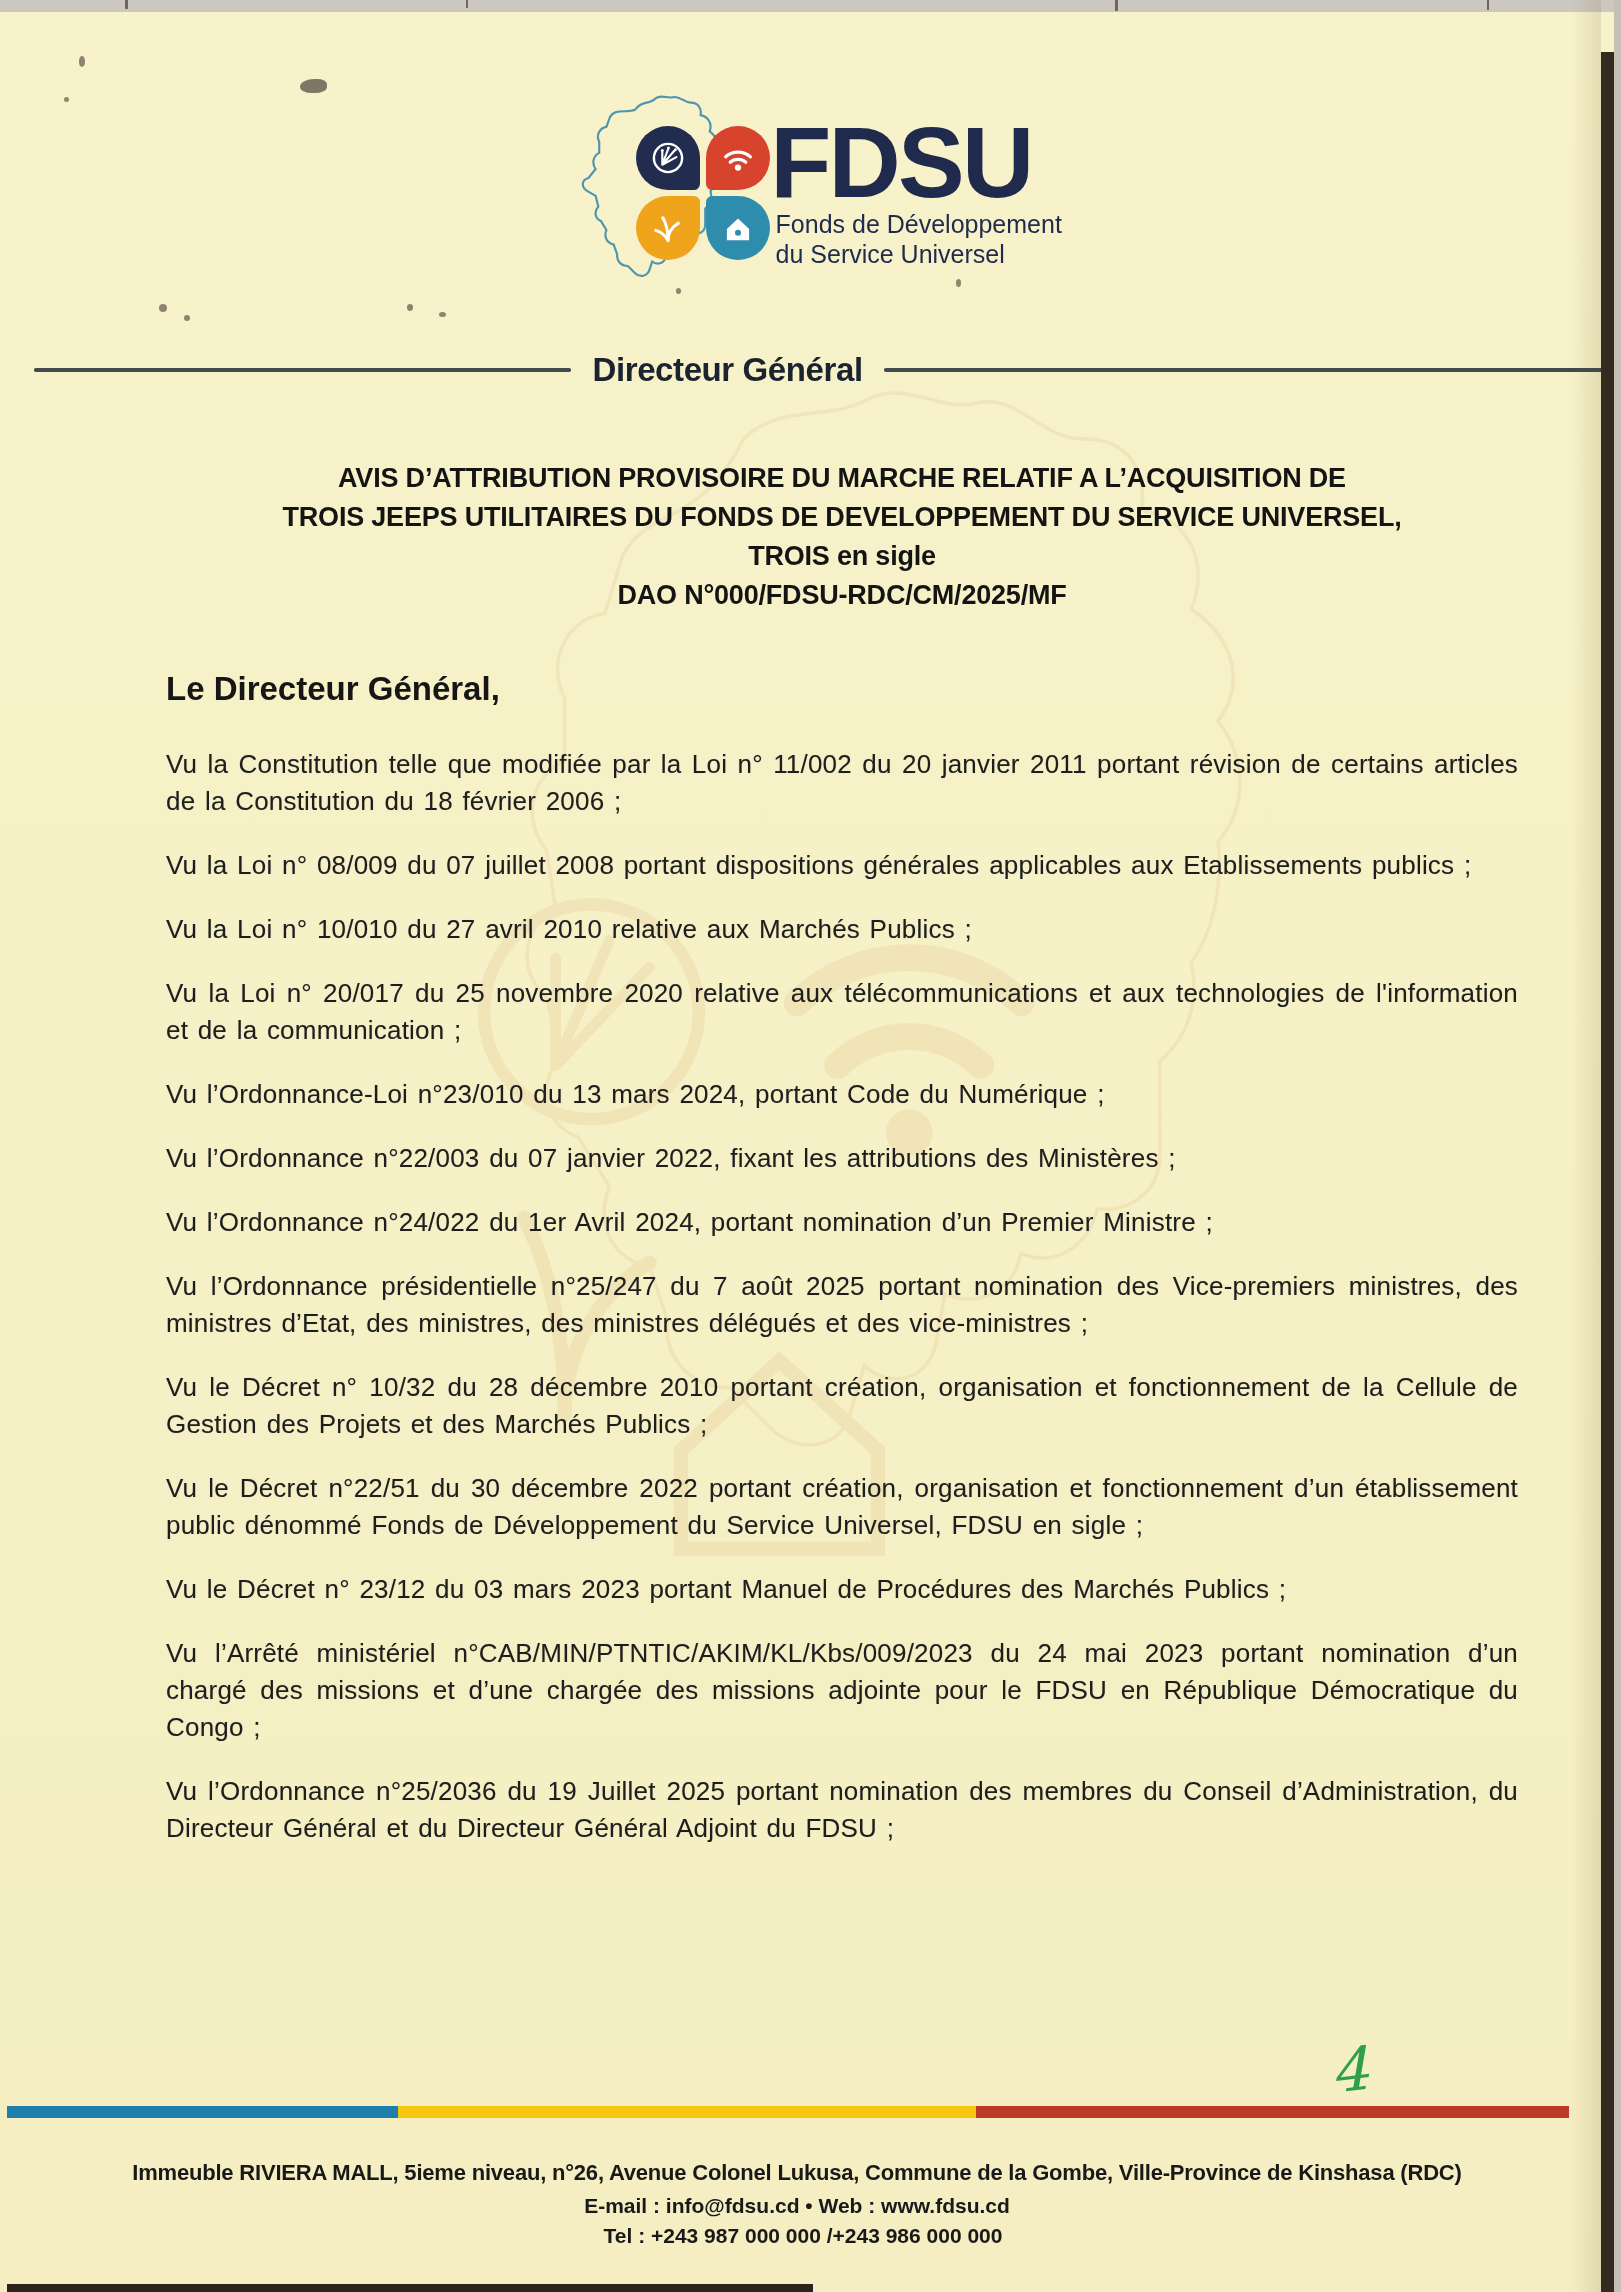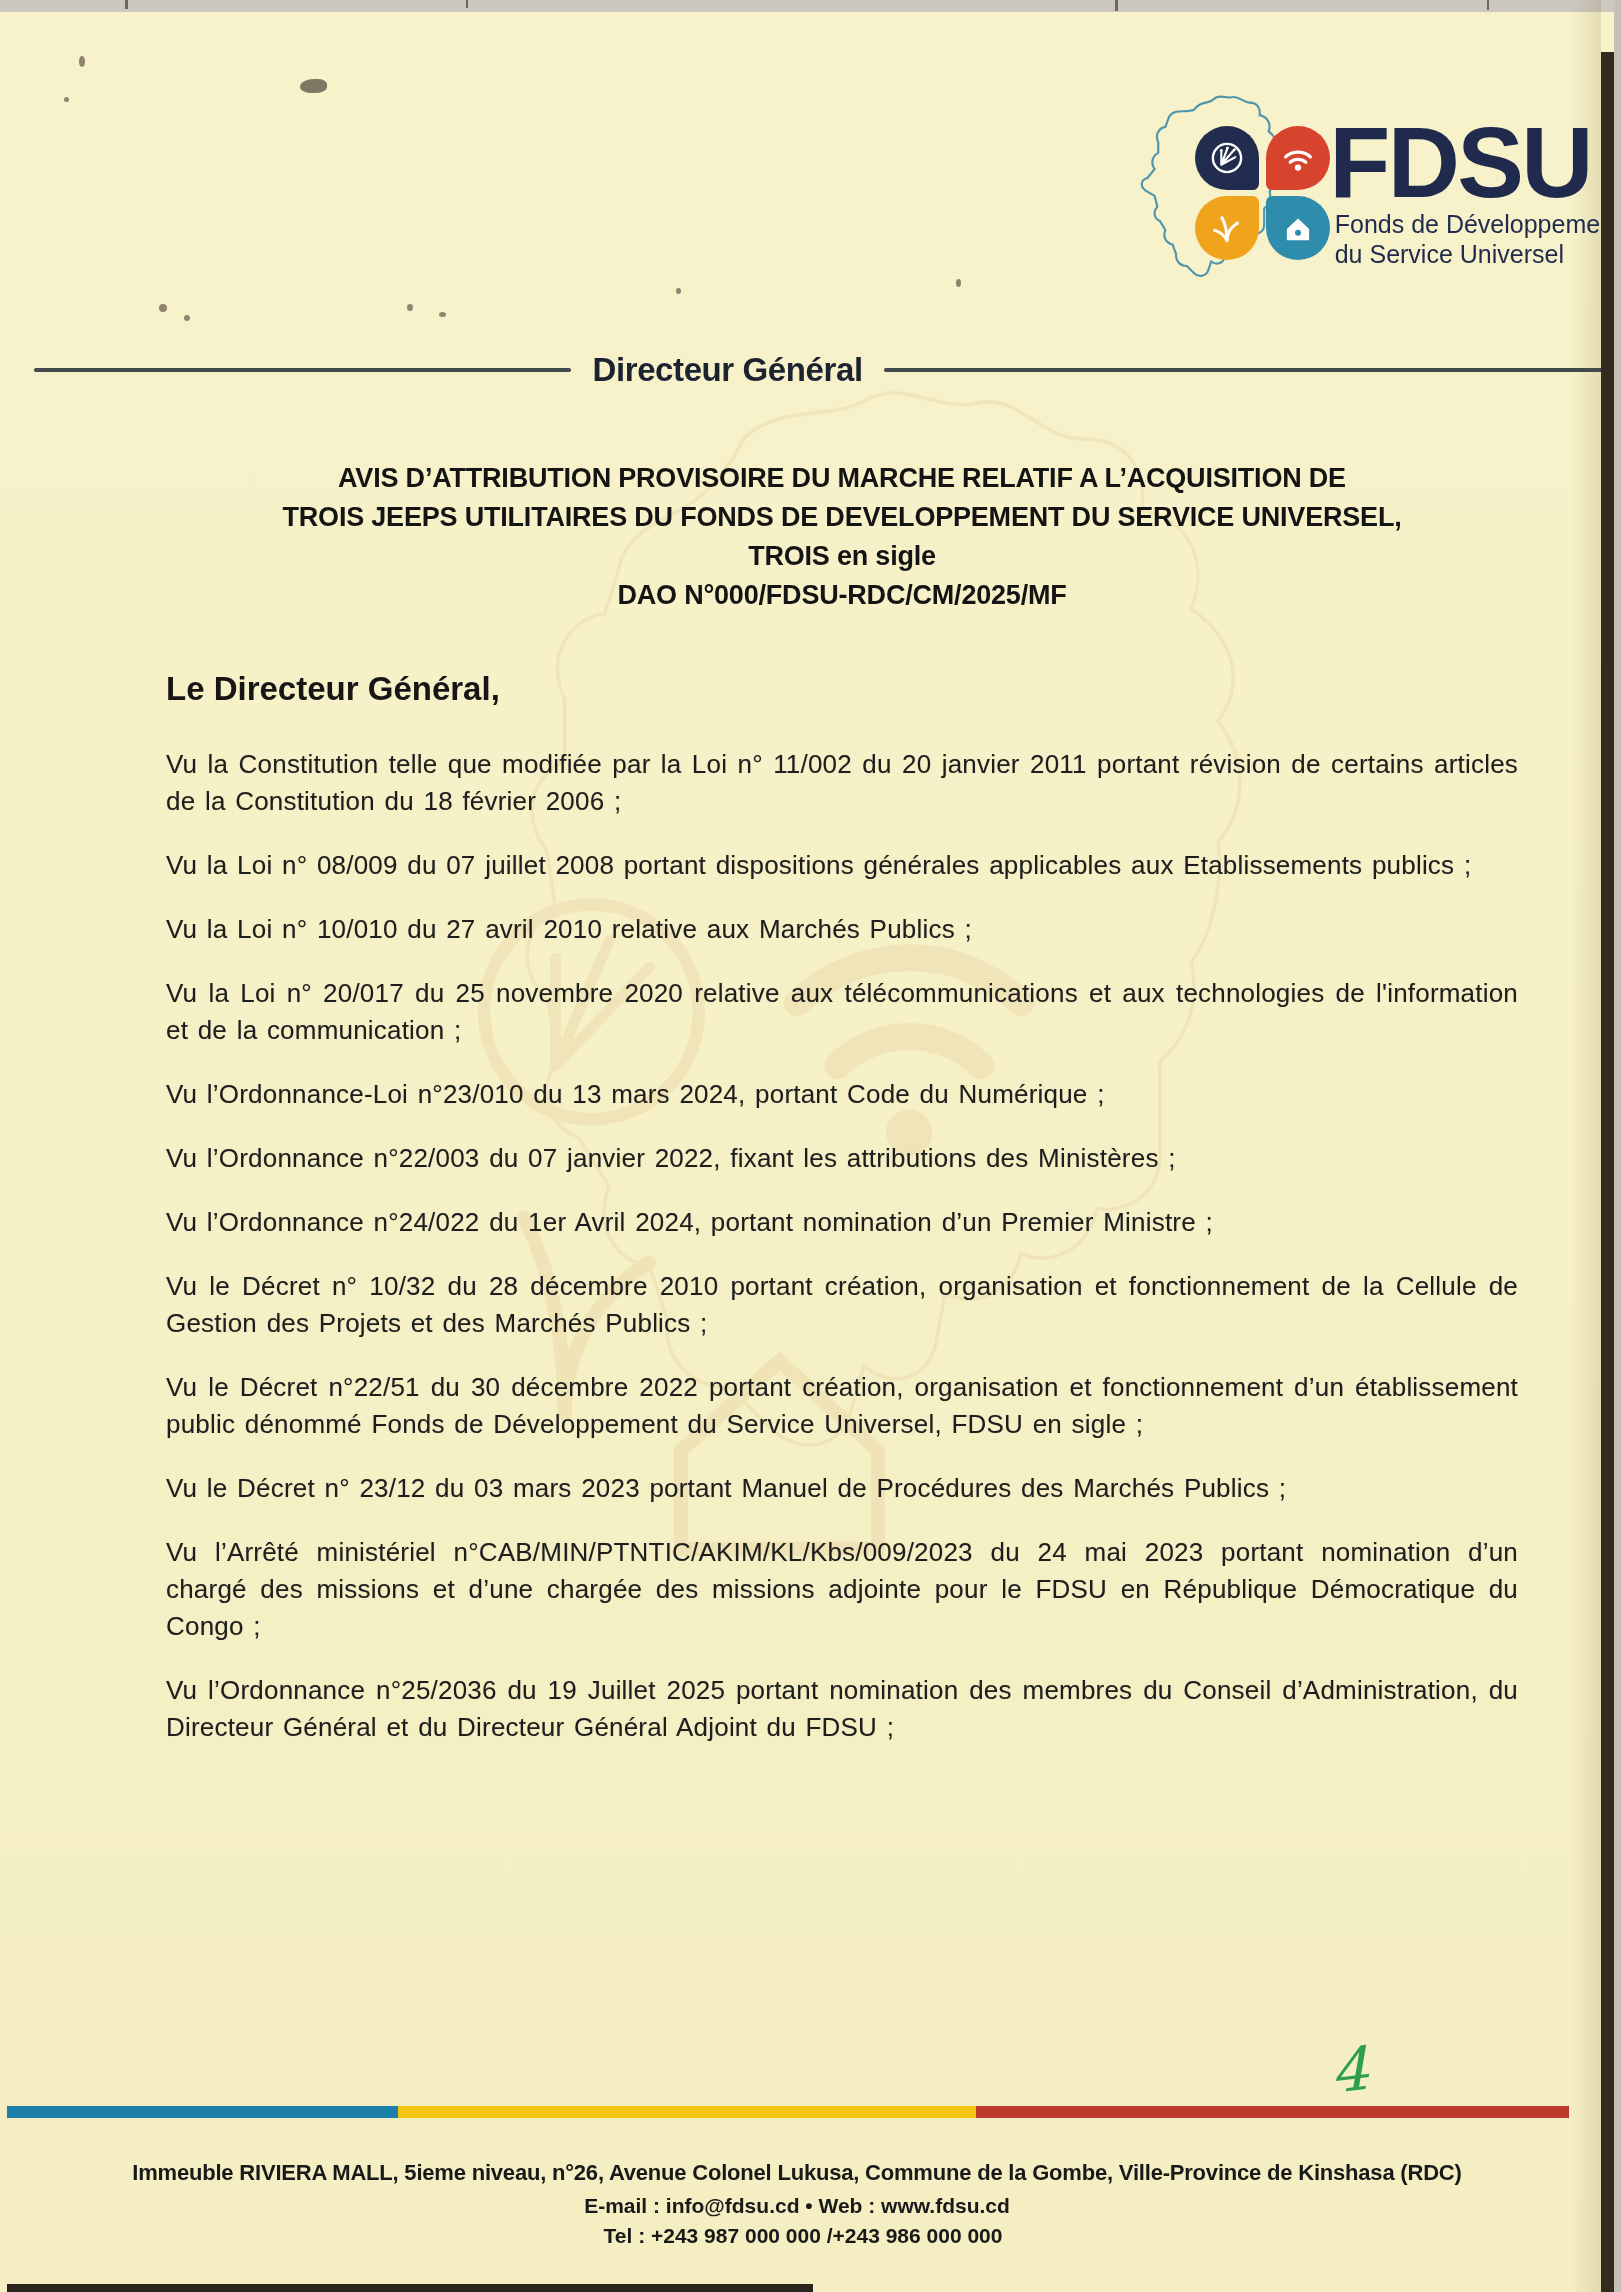--- a/index.html
+++ b/index.html
@@ -18,21 +18,21 @@
   .scan-right-strip{position:absolute;left:1601px;top:52px;width:12.5px;height:2241px;background:#332a20;}
   .scan-right-sliver{position:absolute;left:1614px;top:0;width:7.2px;height:2293px;background:#c7c1b5;}
   .scan-bottom-strip{position:absolute;left:7.2px;top:2284px;width:806px;height:9px;background:#2b241c;}
   .speck{position:absolute;border-radius:50%;background:#6b5f50;opacity:.75;}
   .blob{position:absolute;width:27px;height:14.3px;border-radius:60% 40% 50% 50%;background:#6b6052;opacity:.85;}
   .shade-right{position:absolute;right:19.7px;top:0;width:30px;height:2293px;
     background:linear-gradient(90deg,rgba(150,130,80,0) 0%,rgba(140,120,75,.18) 100%);}
   
   .watermark{position:absolute;left:296px;top:385px;width:1119px;height:1361px;opacity:.09;pointer-events:none;}
   
-  .logo-block{position:absolute;left:0;top:90px;width:100%;display:flex;justify-content:flex-end;align-items:flex-start;gap:21px;}
+  .logo-block{position:absolute;left:0;top:90px;width:100%;display:flex;justify-content:center;align-items:flex-start;gap:21px;}
   .logo-map{position:relative;width:190px;height:211px;flex:0 0 auto;}
   .petal-cluster{position:absolute;left:77px;top:36px;display:grid;grid-template-columns:64px 64px;grid-template-rows:64px 64px;gap:6.3px;}
   .petal{display:flex;align-items:center;justify-content:center;}
   .petal-navy{background:#222c4e;border-radius:32px 32px 6.3px 32px;}
   .petal-red{background:#d8432e;border-radius:32px 32px 32px 6.3px;}
   .petal-orange{background:#f0a41c;border-radius:32px 6.3px 32px 32px;}
   .petal-teal{background:#2e8cad;border-radius:6.3px 32px 32px 32px;}
   .logo-text{display:flex;flex-direction:column;margin-top:25px;}
   .logo-acronym{font-size:100px;line-height:95px;font-weight:700;letter-spacing:-2.7px;color:#1f2a4d;}
   .logo-org{font-size:25px;line-height:29.6px;color:#1f2a4d;margin-left:5.4px;}
@@ -155,20 +155,21 @@
 
   <div class="content">
     <p class="salutation">Le Directeur Général,</p>
     <p class="para">Vu la Constitution telle que modifiée par la Loi n° 11/002 du 20 janvier 2011 portant révision de certains articles de la Constitution du 18 février 2006 ;</p>
     <p class="para">Vu la Loi n° 08/009 du 07 juillet 2008 portant dispositions générales applicables aux Etablissements publics ;</p>
     <p class="para">Vu la Loi n° 10/010 du 27 avril 2010 relative aux Marchés Publics ;</p>
     <p class="para">Vu la Loi n° 20/017 du 25 novembre 2020 relative aux télécommunications et aux technologies de l'information et de la communication ;</p>
     <p class="para">Vu l’Ordonnance-Loi n°23/010 du 13 mars 2024, portant Code du Numérique ;</p>
     <p class="para">Vu l’Ordonnance n°22/003 du 07 janvier 2022, fixant les attributions des Ministères ;</p>
     <p class="para">Vu l’Ordonnance n°24/022 du 1er Avril 2024, portant nomination d’un Premier Ministre ;</p>
+    <p class="para">Vu l’Ordonnance présidentielle n°25/247 du 7 août 2025 portant nomination des Vice-premiers ministres, des ministres d’Etat, des ministres, des ministres délégués et des vice-ministres ;</p>
     <p class="para">Vu le Décret n° 10/32 du 28 décembre 2010 portant création, organisation et fonctionnement de la Cellule de Gestion des Projets et des Marchés Publics ;</p>
     <p class="para">Vu le Décret n°22/51 du 30 décembre 2022 portant création, organisation et fonctionnement d’un établissement public dénommé Fonds de Développement du Service Universel, FDSU en sigle ;</p>
     <p class="para">Vu le Décret n° 23/12 du 03 mars 2023 portant Manuel de Procédures des Marchés Publics ;</p>
     <p class="para">Vu l’Arrêté ministériel n°CAB/MIN/PTNTIC/AKIM/KL/Kbs/009/2023 du 24 mai 2023 portant nomination d’un chargé des missions et d’une chargée des missions adjointe pour le FDSU en République Démocratique du Congo ;</p>
     <p class="para">Vu l’Ordonnance n°25/2036 du 19 Juillet 2025 portant nomination des membres du Conseil d’Administration, du Directeur Général et du Directeur Général Adjoint du FDSU ;</p>
   </div>
 
   <div class="page-number">4</div>
 
   <div class="tricolor-bar">

